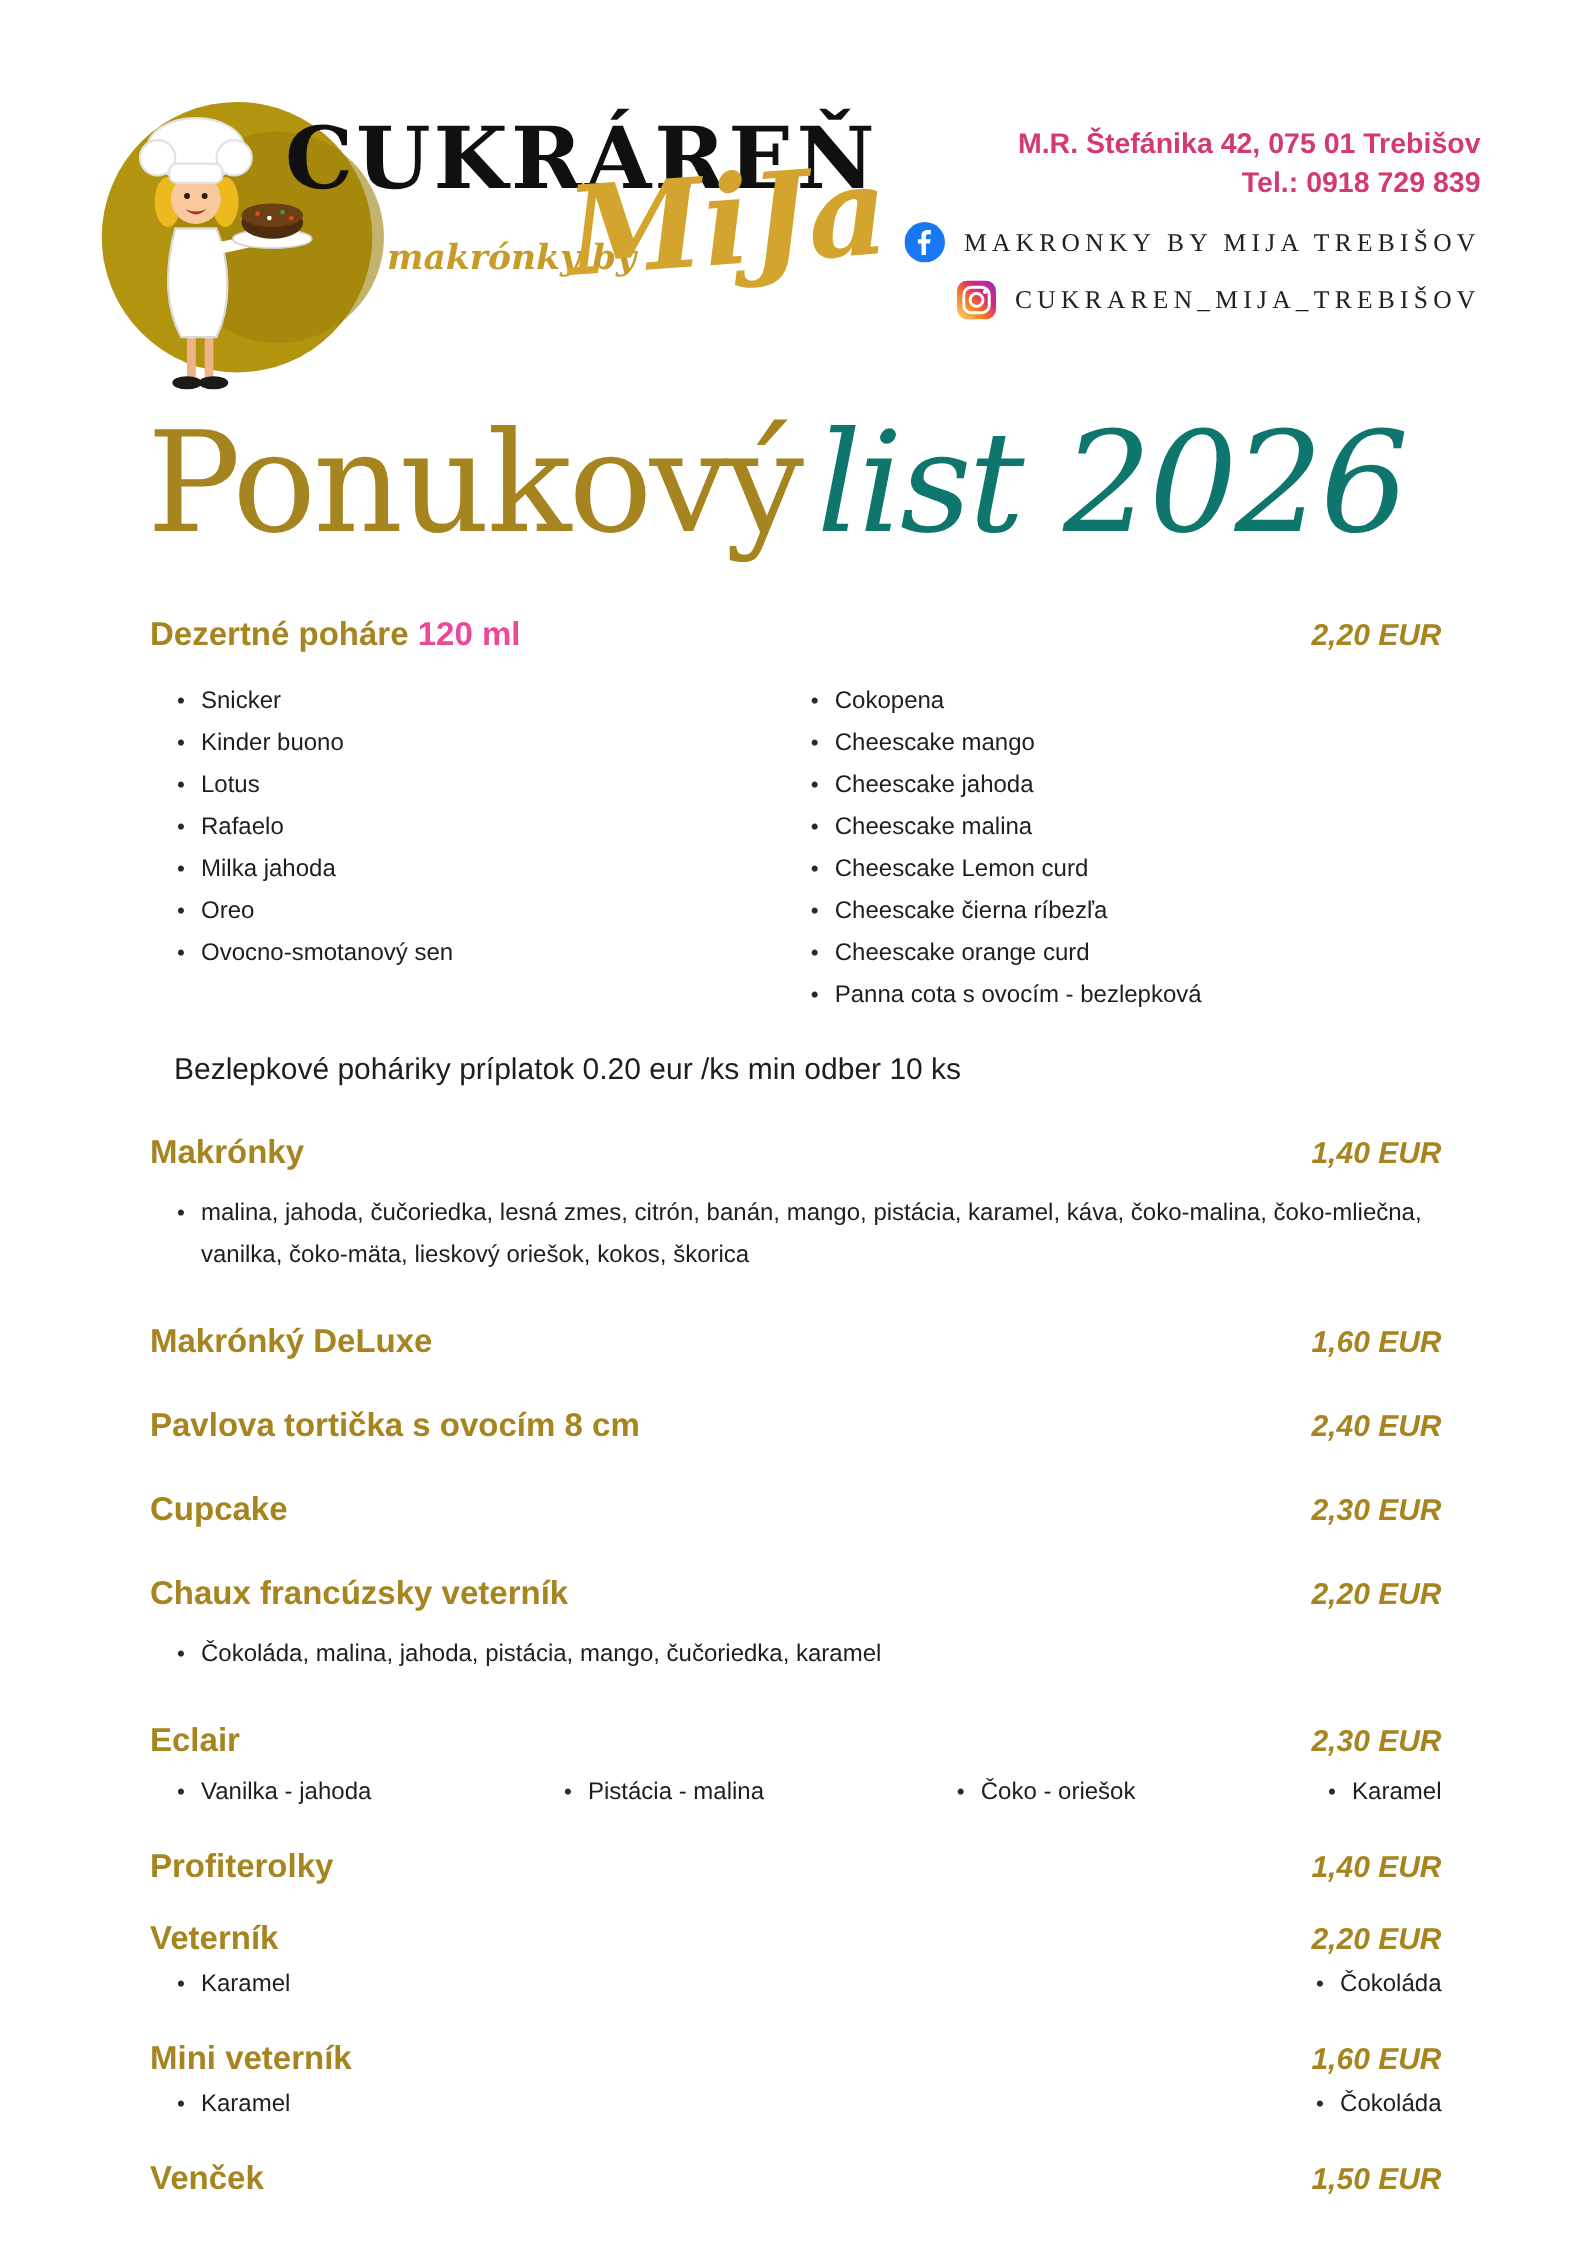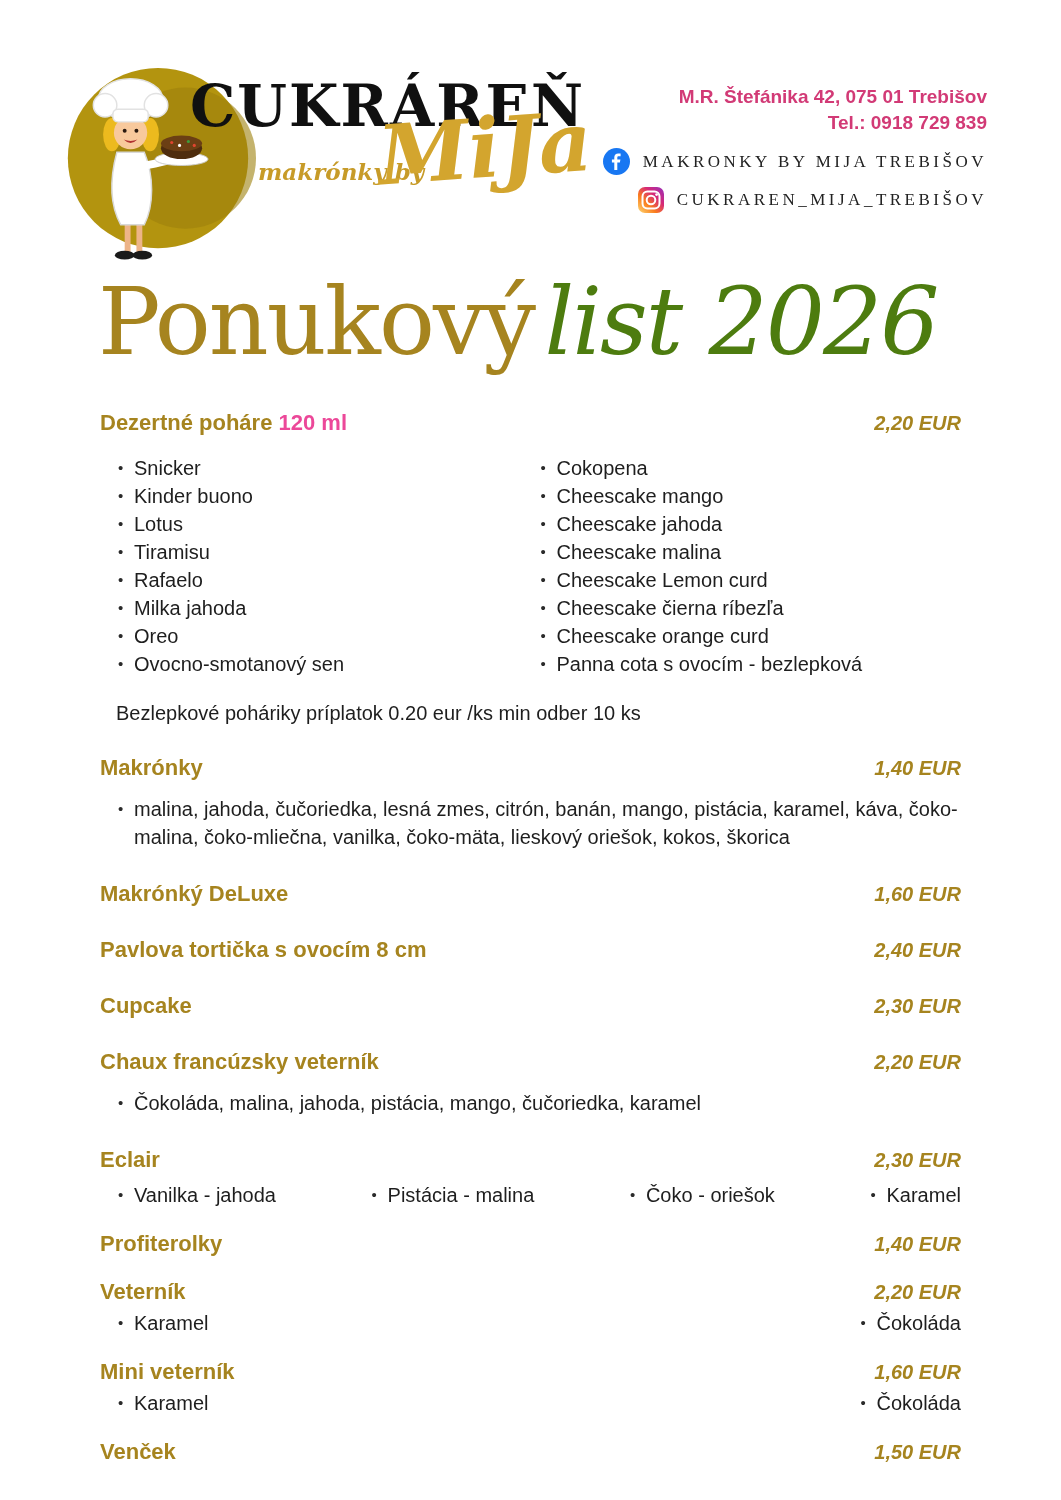--- a/index.html
+++ b/index.html
@@ -37,35 +37,35 @@
   }
 
   
   .page-title { position:absolute; left:98px; top:268px; width:880px; white-space:nowrap; }
   .title-gold {
     font-family:"DejaVu Serif", serif; font-size:93px; color:#a6841f;
     letter-spacing:-2px;
   }
   .title-pink {
     font-family:"DejaVu Serif", serif; font-style:italic; font-size:93px;
-    color:#4d7c0f; margin-left:6px; letter-spacing:-2px;
+    color:#0f766e; margin-left:6px; letter-spacing:-2px;
   }
 
   
   .menu { position:absolute; left:100px; top:410px; width:861px; }
   .menu-section { margin-top:30px; }
   .menu-section:first-child { margin-top:0; }
   .menu-section.tight { margin-top:22px; }
   .section-head { display:flex; justify-content:space-between; align-items:baseline; }
   .section-head h2 { margin:0; font-size:22px; font-weight:700; color:#a6841f; }
   .hsuffix { font-weight:700; color:#ec4899; }
   .price { color:#a6841f; font-weight:700; font-style:italic; font-size:20px; white-space:nowrap; }
 
   ul { list-style:none; margin:0; padding:0; }
-  li.item { font-size:20px; line-height:28px; position:relative; padding-left:18px; color:#1e1e1e; }
+  li.item { font-size:16px; line-height:28px; position:relative; padding-left:18px; color:#1e1e1e; }
   li.item::before { content:"•"; position:absolute; left:2px; top:0; color:#2a2a2a; font-size:15px; }
 
   .cols { display:flex; margin-top:18px; margin-left:16px; }
   .cols ul { width:50%; }
   .cols li.item { margin-bottom:0; }
 
   .para { margin:14px 0 0 16px; max-width:845px; }
   .inline { display:flex; gap:64px; margin:8px 0 0 16px; flex-wrap:nowrap;justify-content:space-between; }
   .inline.compact { gap:42px; margin-top:4px; }
   .note { font-size:20px; margin:24px 0 0 16px; color:#1e1e1e; }
@@ -154,21 +154,20 @@
       <section class="menu-section">
         <div class="section-head">
           <h2><span class="hgold">Dezertné poháre</span><span class="hsuffix"> 120 ml</span></h2>
           <div class="price">2,20 EUR</div>
         </div>
         <div class="cols">
           <ul>
             <li class="item">Snicker</li>
             <li class="item">Kinder buono</li>
             <li class="item">Lotus</li>
-            <li class="item">Tiramisu</li>
             <li class="item">Rafaelo</li>
             <li class="item">Milka jahoda</li>
             <li class="item">Oreo</li>
             <li class="item">Ovocno-smotanový sen</li>
           </ul>
           <ul>
             <li class="item">Cokopena</li>
             <li class="item">Cheescake mango</li>
             <li class="item">Cheescake jahoda</li>
             <li class="item">Cheescake malina</li>

